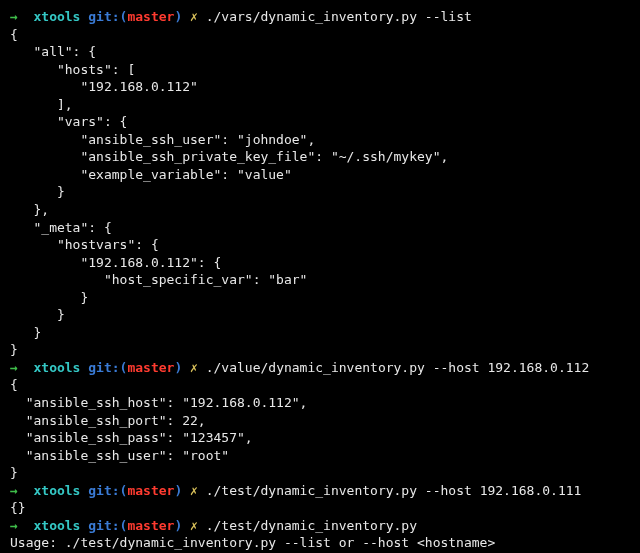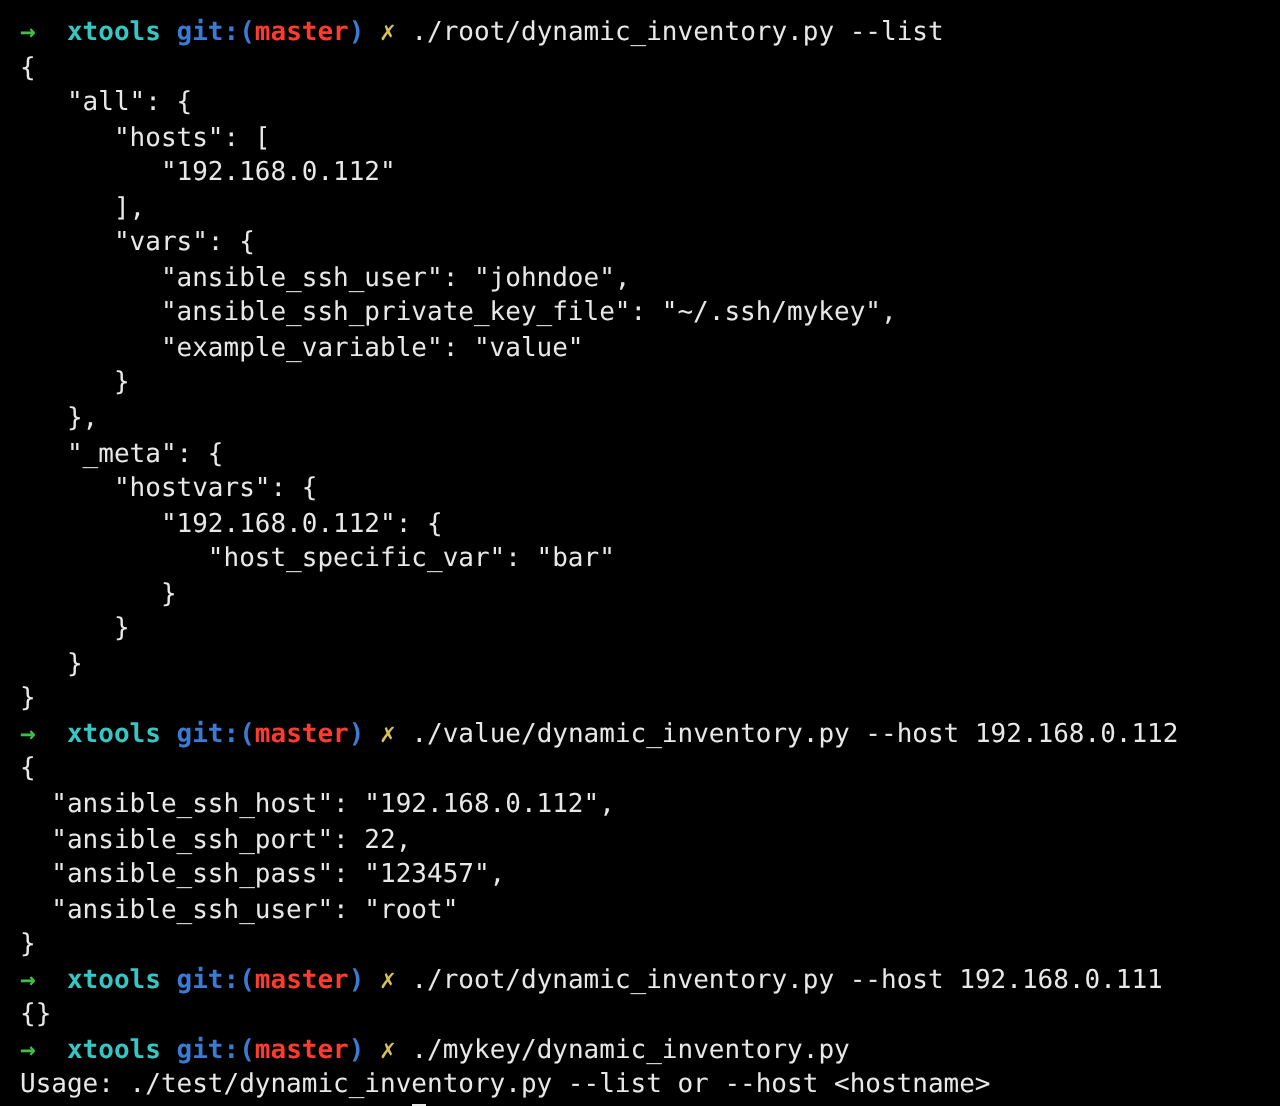--- a/index.html
+++ b/index.html
@@ -27,21 +27,21 @@
     display: inline-block;
     width: 7px;
     height: 14px;
     background: #e8e8e8;
     vertical-align: -2px;
   }
 </style>
 </head>
 <body>
 
-<div class="line"><span class="arrow">→</span>  <span class="dir">xtools</span> <span class="git">git:</span><span class="paren">(</span><span class="branch">master</span><span class="paren">)</span> <span class="x">✗</span> <span class="cmd">./root/dynamic_inventory.py --list</span></div>
+<div class="line"><span class="arrow">→</span>  <span class="dir">xtools</span> <span class="git">git:</span><span class="paren">(</span><span class="branch">master</span><span class="paren">)</span> <span class="x">✗</span> <span class="cmd">./vars/dynamic_inventory.py --list</span></div>
 <div class="line out">{</div>
 <div class="line out">   "all": {</div>
 <div class="line out">      "hosts": [</div>
 <div class="line out">         "192.168.0.112"</div>
 <div class="line out">      ],</div>
 <div class="line out">      "vars": {</div>
 <div class="line out">         "ansible_ssh_user": "johndoe",</div>
 <div class="line out">         "ansible_ssh_private_key_file": "~/.ssh/mykey",</div>
 <div class="line out">         "example_variable": "value"</div>
 <div class="line out">      }</div>
@@ -56,19 +56,19 @@
 <div class="line out">}</div>
 
 <div class="line"><span class="arrow">→</span>  <span class="dir">xtools</span> <span class="git">git:</span><span class="paren">(</span><span class="branch">master</span><span class="paren">)</span> <span class="x">✗</span> <span class="cmd">./value/dynamic_inventory.py --host 192.168.0.112</span></div>
 <div class="line out">{</div>
 <div class="line out">  "ansible_ssh_host": "192.168.0.112",</div>
 <div class="line out">  "ansible_ssh_port": 22,</div>
 <div class="line out">  "ansible_ssh_pass": "123457",</div>
 <div class="line out">  "ansible_ssh_user": "root"</div>
 <div class="line out">}</div>
 
-<div class="line"><span class="arrow">→</span>  <span class="dir">xtools</span> <span class="git">git:</span><span class="paren">(</span><span class="branch">master</span><span class="paren">)</span> <span class="x">✗</span> <span class="cmd">./root/dynamic_inventory.py --host 192.168.0.111</span></div>
+<div class="line"><span class="arrow">→</span>  <span class="dir">xtools</span> <span class="git">git:</span><span class="paren">(</span><span class="branch">master</span><span class="paren">)</span> <span class="x">✗</span> <span class="cmd">./test/dynamic_inventory.py --host 192.168.0.111</span></div>
 <div class="line out">{}</div>
 
-<div class="line"><span class="arrow">→</span>  <span class="dir">xtools</span> <span class="git">git:</span><span class="paren">(</span><span class="branch">master</span><span class="paren">)</span> <span class="x">✗</span> <span class="cmd">./mykey/dynamic_inventory.py</span></div>
+<div class="line"><span class="arrow">→</span>  <span class="dir">xtools</span> <span class="git">git:</span><span class="paren">(</span><span class="branch">master</span><span class="paren">)</span> <span class="x">✗</span> <span class="cmd">./test/dynamic_inventory.py</span></div>
 <div class="line out">Usage: ./test/dynamic_inventory.py --list or --host &lt;hostname&gt;</div>
 
 <div class="line"><span class="arrow-red">→</span>  <span class="dir">xtools</span> <span class="git">git:</span><span class="paren">(</span><span class="branch">master</span><span class="paren">)</span> <span class="x">✗</span> <span class="cursor"></span></div>
 
 </body></html>

